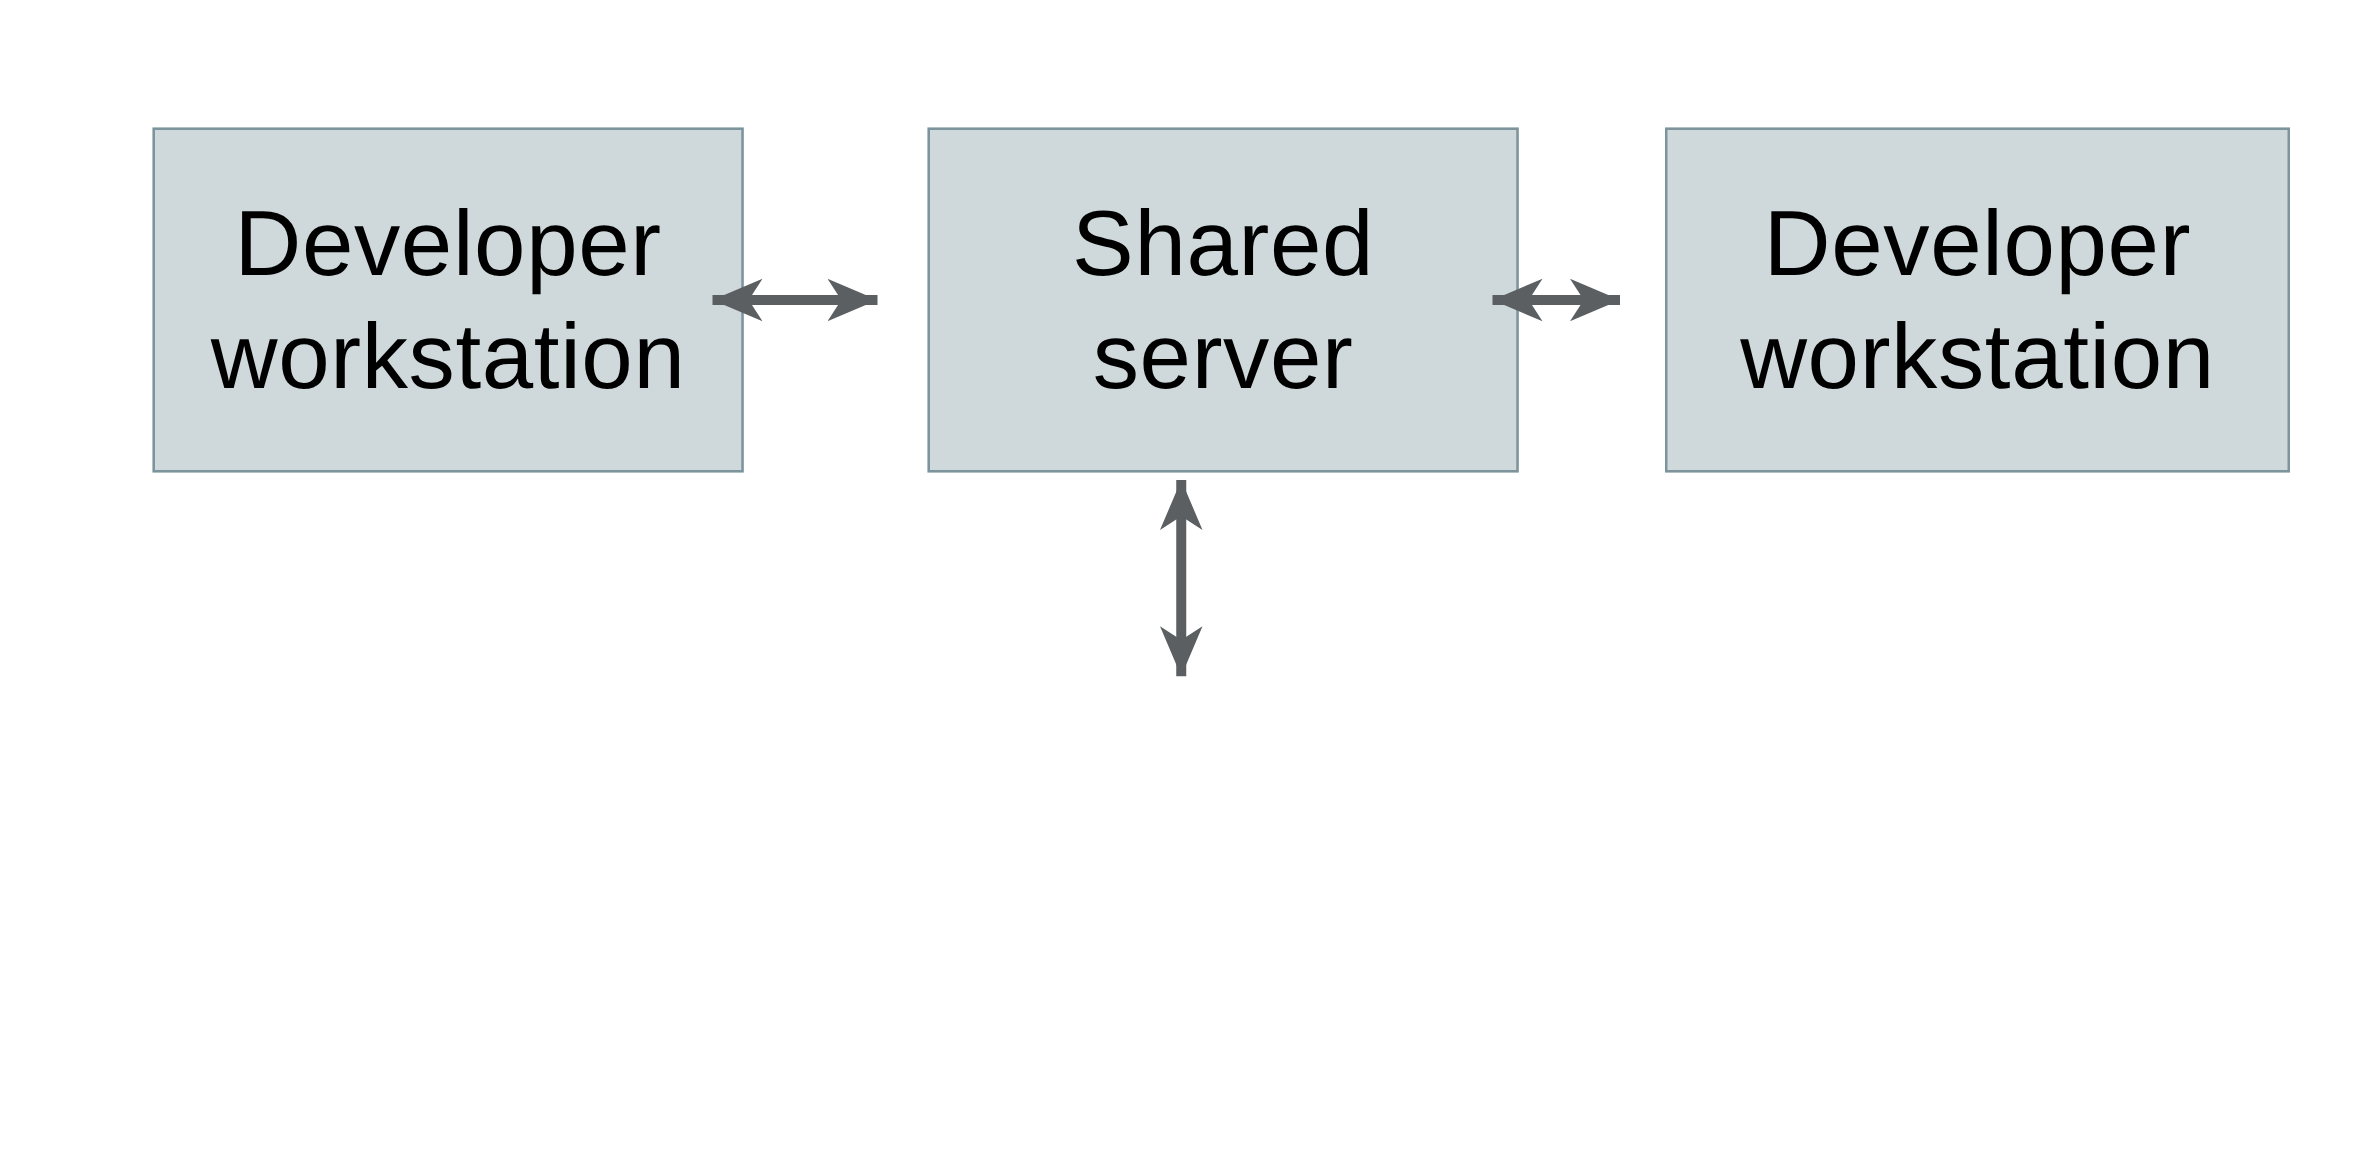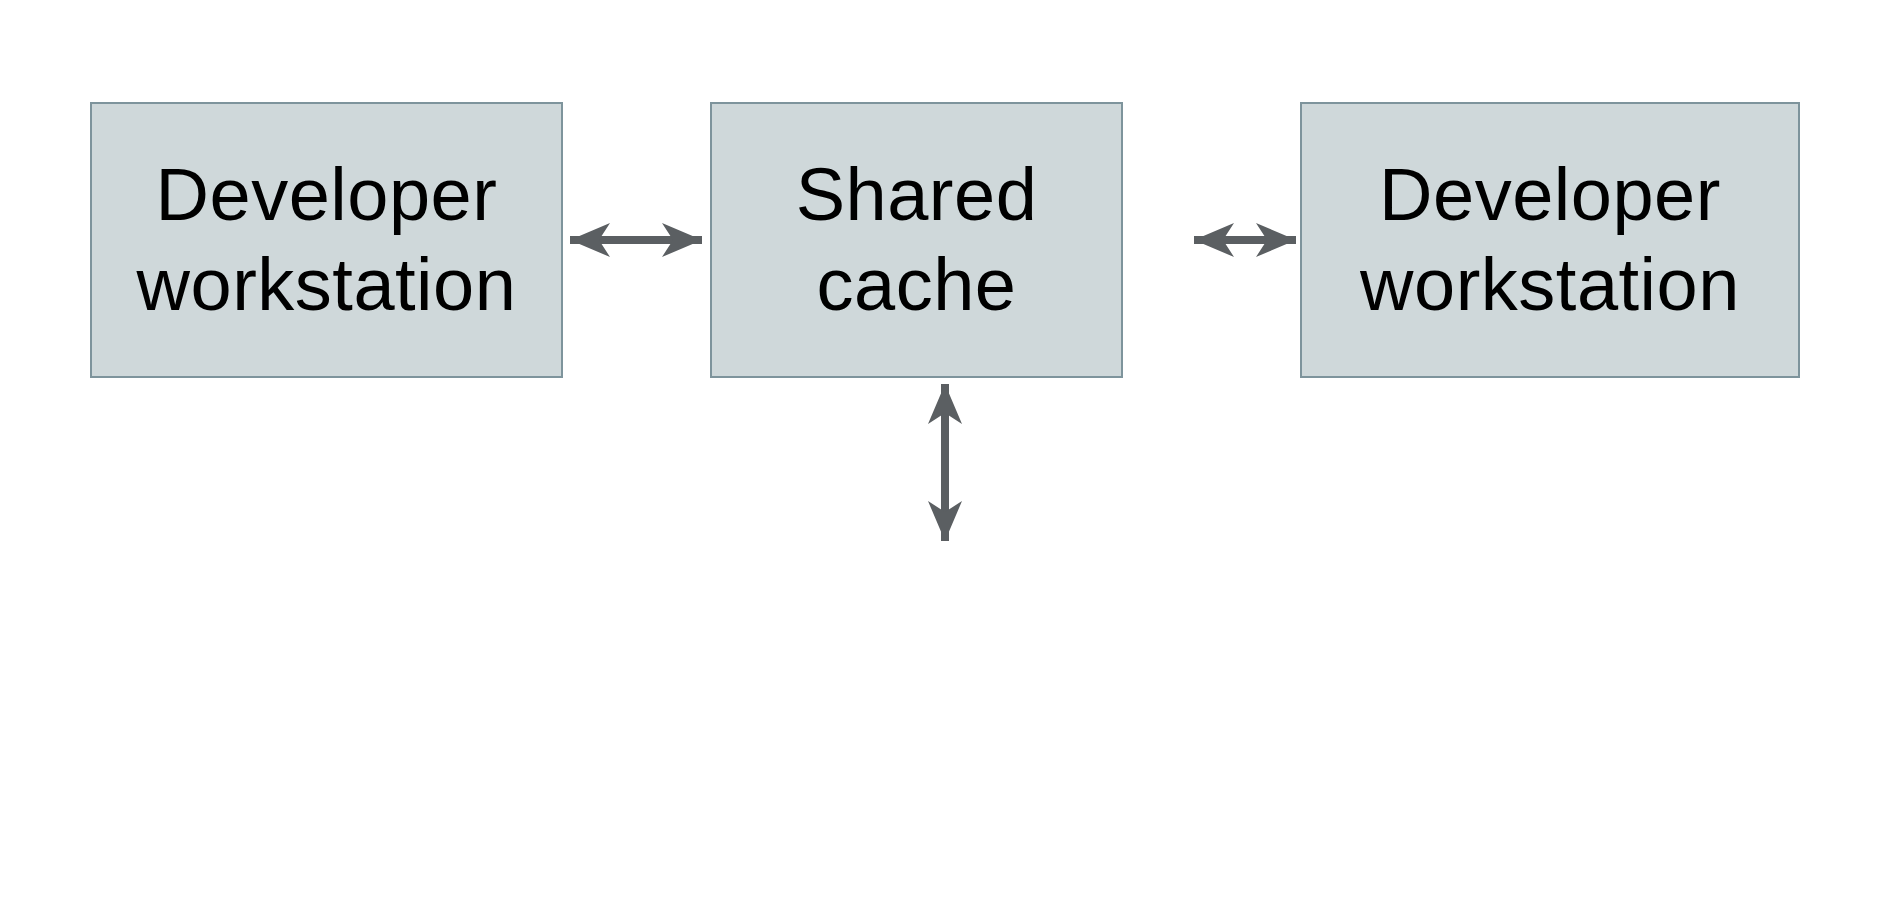--- a/index.html
+++ b/index.html
@@ -21,30 +21,31 @@
   }
   .node {
     position: absolute;
     background: var(--box-fill);
     border: 2px solid var(--box-border);
     display: flex;
     flex-direction: column;
     align-items: center;
     justify-content: center;
     text-align: center;
+    margin-left: 32px;
   }
   .node .label-line {
     font-size: 74px;
     line-height: 90px;
     color: var(--text-color);
     letter-spacing: 0.5px;
     white-space: nowrap;
   }
   .node-dev-left  { left: 90px;   top: 102px; width: 473px; height: 276px; }
-  .node-shared    { left: 710px;  top: 102px; width: 413px; height: 276px; }
+  .node-shared    { left: 710px;  top: 102px; width: 473px; height: 276px; }
   .node-dev-right { left: 1300px; top: 102px; width: 500px; height: 276px; }
   .node-ci        { left: 710px;  top: 547px; width: 472px; height: 273px; }
   .arrow-layer {
     position: absolute;
     left: 0; top: 0;
     width: 1900px;
     height: 922px;
     pointer-events: none;
   }
   .arrow-shaft { stroke: var(--arrow-color); stroke-width: 8; }
@@ -55,21 +56,21 @@
 
 <div class="canvas">
 
   <div class="node node-dev-left">
     <div class="label-line">Developer</div>
     <div class="label-line">workstation</div>
   </div>
 
   <div class="node node-shared">
     <div class="label-line">Shared</div>
-    <div class="label-line">cache</div>
+    <div class="label-line">server</div>
   </div>
 
   <div class="node node-dev-right">
     <div class="label-line">Developer</div>
     <div class="label-line">workstation</div>
   </div>
 
 
   <svg class="arrow-layer" viewBox="0 0 1900 922" xmlns="http://www.w3.org/2000/svg">
     <defs>

